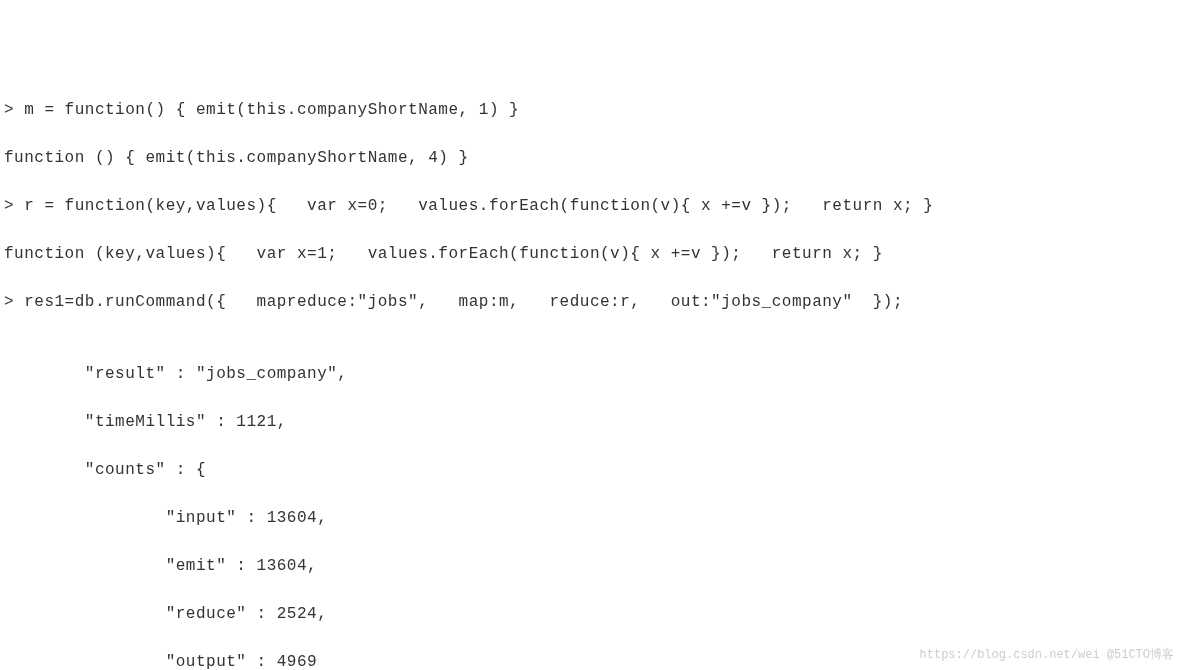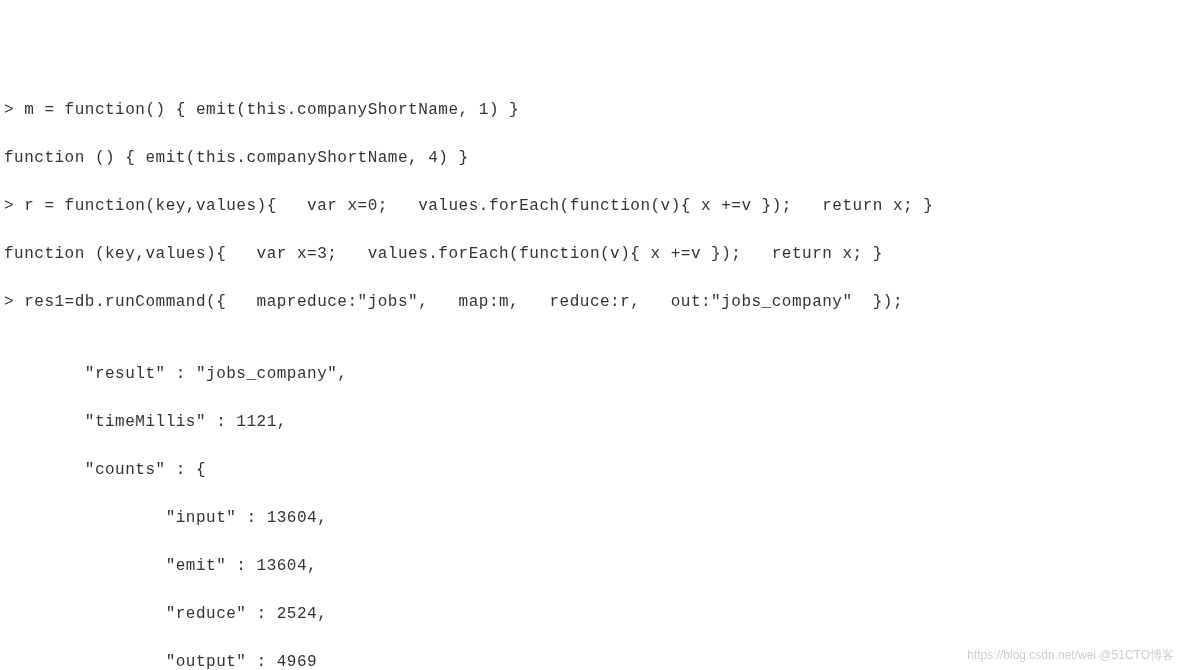--- a/index.html
+++ b/index.html
@@ -24,34 +24,34 @@
       white-space: pre;
       letter-spacing: 0.5px;
     }
     .watermark {
       position: absolute;
       bottom: 6px;
       right: 10px;
       font-size: 12px;
       color: #999;
       opacity: 0.5;
-      font-family: Liberation Sans, sans-serif;
+      font-family: Liberation Mono, monospace;
       white-space: normal;
       text-align: center;
     }
   </style>
 </head>
 <body>
 
 
 
 <div class="line">&gt; m = function() { emit(this.companyShortName, 1) }</div>
 <div class="line">function () { emit(this.companyShortName, 4) }</div>
 <div class="line">&gt; r = function(key,values){   var x=0;   values.forEach(function(v){ x +=v });   return x; }</div>
-<div class="line">function (key,values){   var x=3;   values.forEach(function(v){ x +=v });   return x; }</div>
+<div class="line">function (key,values){   var x=1;   values.forEach(function(v){ x +=v });   return x; }</div>
 <div class="line">&gt; res1=db.runCommand({   mapreduce:"jobs",   map:m,   reduce:r,   out:"jobs_company"  });</div>
 <div class="line"></div>
 <div class="line">        "result" : "jobs_company",</div>
 <div class="line">        "timeMillis" : 1121,</div>
 <div class="line">        "counts" : {</div>
 <div class="line">                "input" : 13604,</div>
 <div class="line">                "emit" : 13604,</div>
 <div class="line">                "reduce" : 2524,</div>
 <div class="line">                "output" : 4969</div>
 

